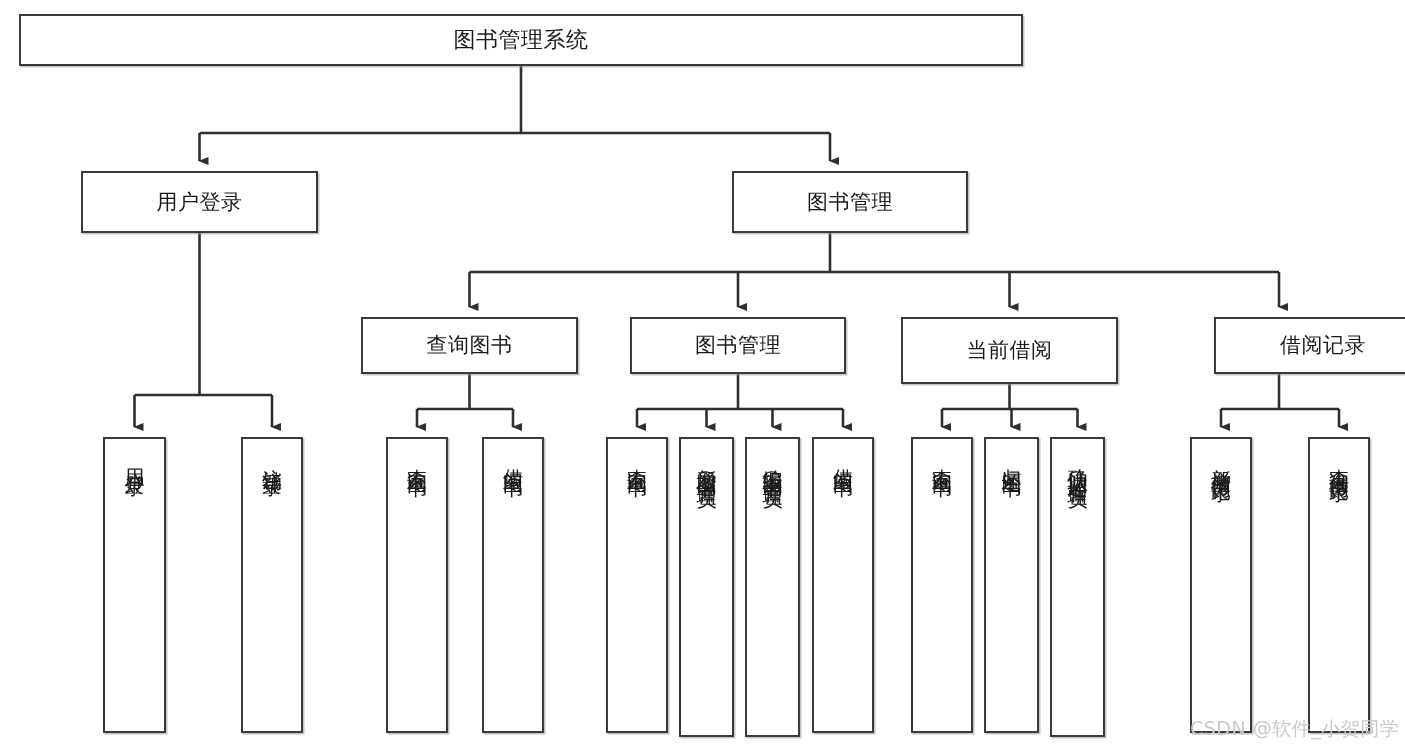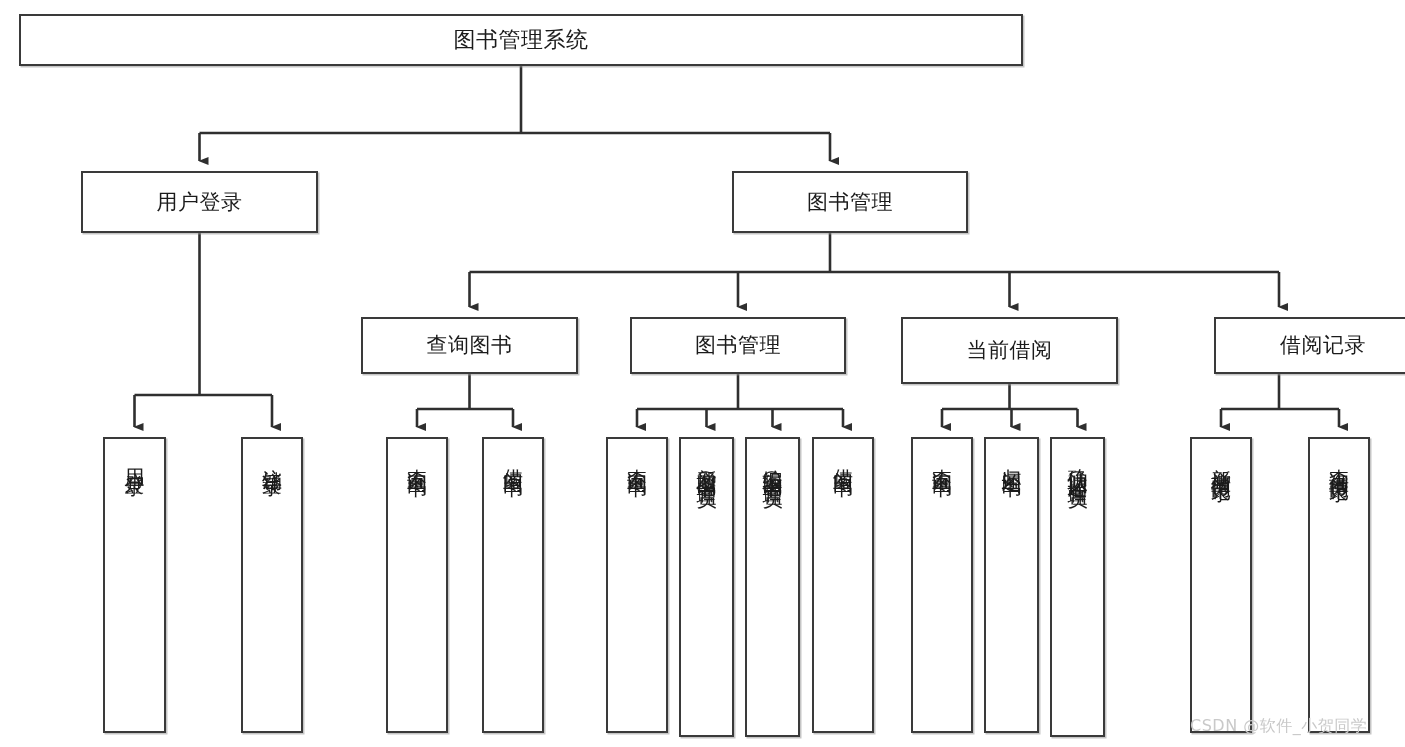--- a/index.html
+++ b/index.html
@@ -48,21 +48,21 @@
     writing-mode: vertical-rl;
     text-orientation: upright;
     white-space: nowrap;
     letter-spacing: 3px;
     font-size: 20px;
   }
   .node.root .label { font-size: 22px; }
   .watermark {
     position: absolute;
     color: #c9c9c9;
-    font-size: 16px;
+    font-size: 19px;
     letter-spacing: 0.5px;
     white-space: nowrap;
     user-select: none;
   }
 </style>
 </head>
 <body>
 
 <div id="canvas">
 

